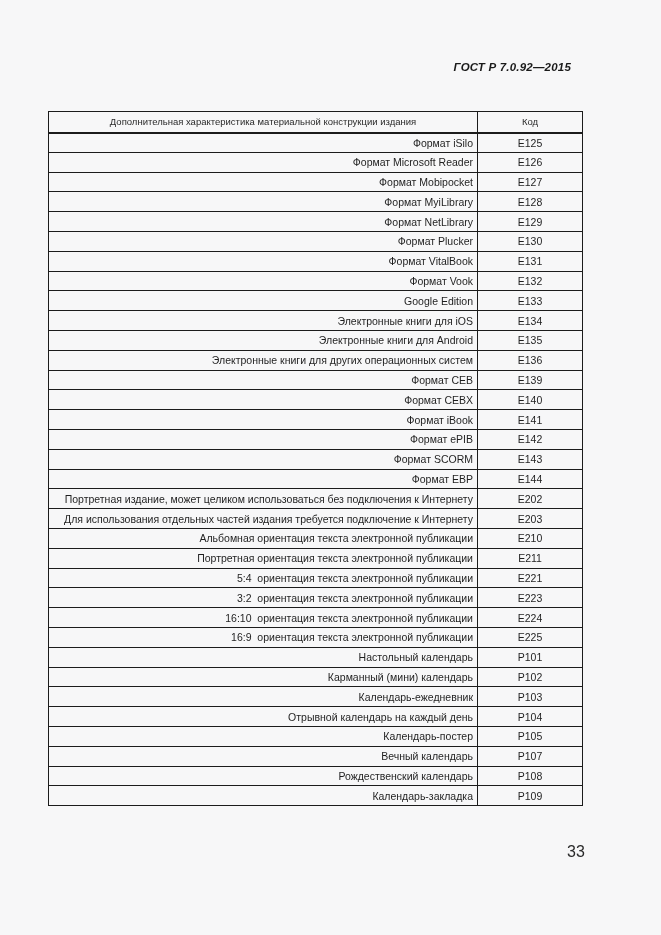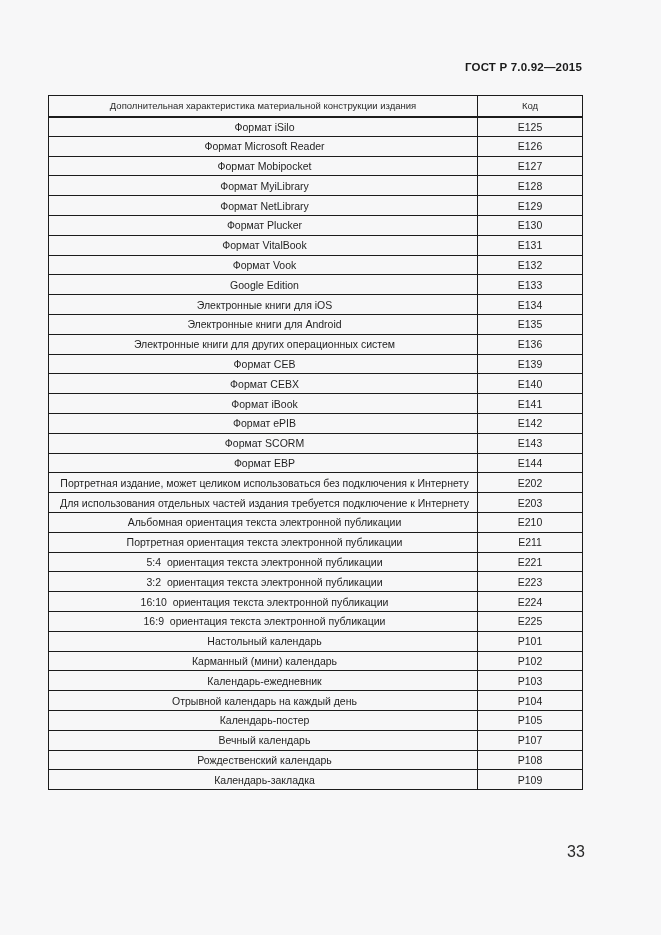--- a/index.html
+++ b/index.html
@@ -11,30 +11,31 @@
     height: 935px;
     background: #f7f7f8;
     font-family: "Liberation Sans", sans-serif;
     color: #1f1f1f;
     position: relative;
     overflow: hidden;
   }
   .doc-header {
     position: absolute;
     top: 61px;
-    right: 79px;
+    right: 90px;
     font-size: 11.5px;
     font-weight: bold;
     color: #1a1a1a;
     letter-spacing: 0.2px;
+    font-style: italic;
   }
   .code-table {
     position: absolute;
     left: 48px;
-    top: 95px;
+    top: 111px;
     width: 534px;
     border-collapse: collapse;
     table-layout: fixed;
     border-radius: 16px;
   }
   .code-table th,
   .code-table td {
     border: 1px solid #1c1c1c;
     box-sizing: border-box;
     overflow: hidden;
@@ -48,21 +49,21 @@
     border-bottom: 2px solid #1c1c1c;
     color: #2a2a2a;
   }
   .code-table tbody tr {
     height: 19.8px;
   }
   .col-label { width: 429px; }
   .col-code  { width: 105px; }
   .cell-label {
     font-size: 10.5px;
-    text-align: center;
+    text-align: right;
     vertical-align: middle;
     padding: 0 4px 0 7px;
     white-space: pre;
   }
   .cell-code {
     font-size: 10.5px;
     text-align: center;
     vertical-align: middle;
   }
   .page-number {

